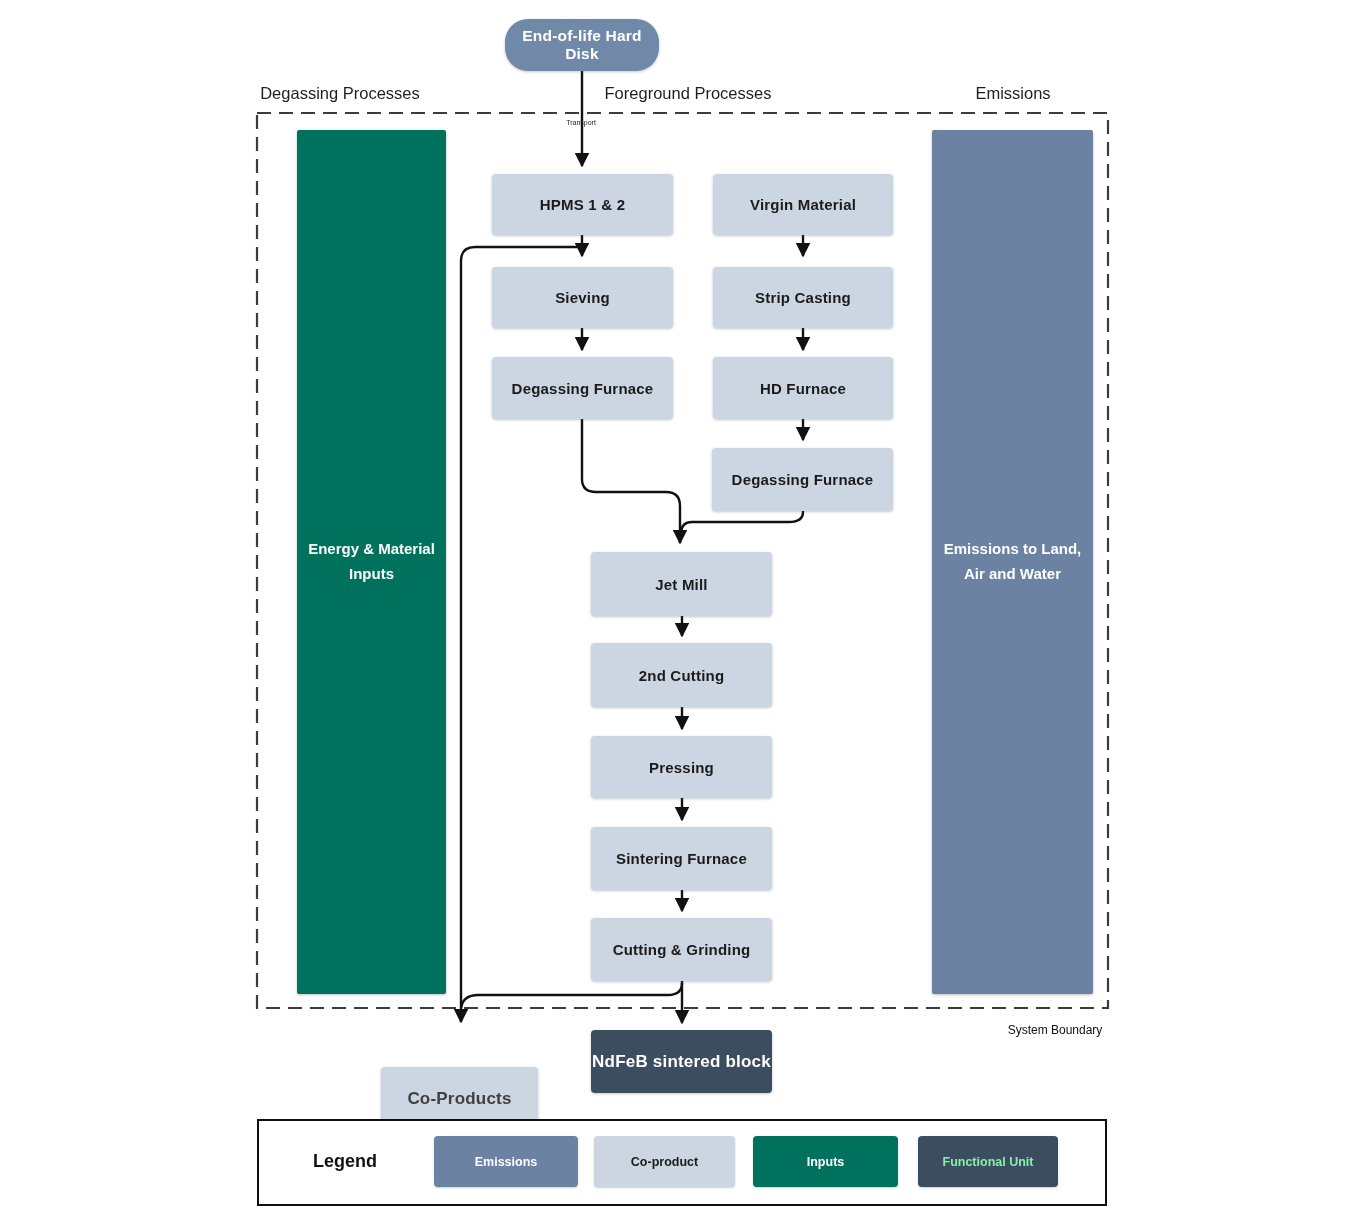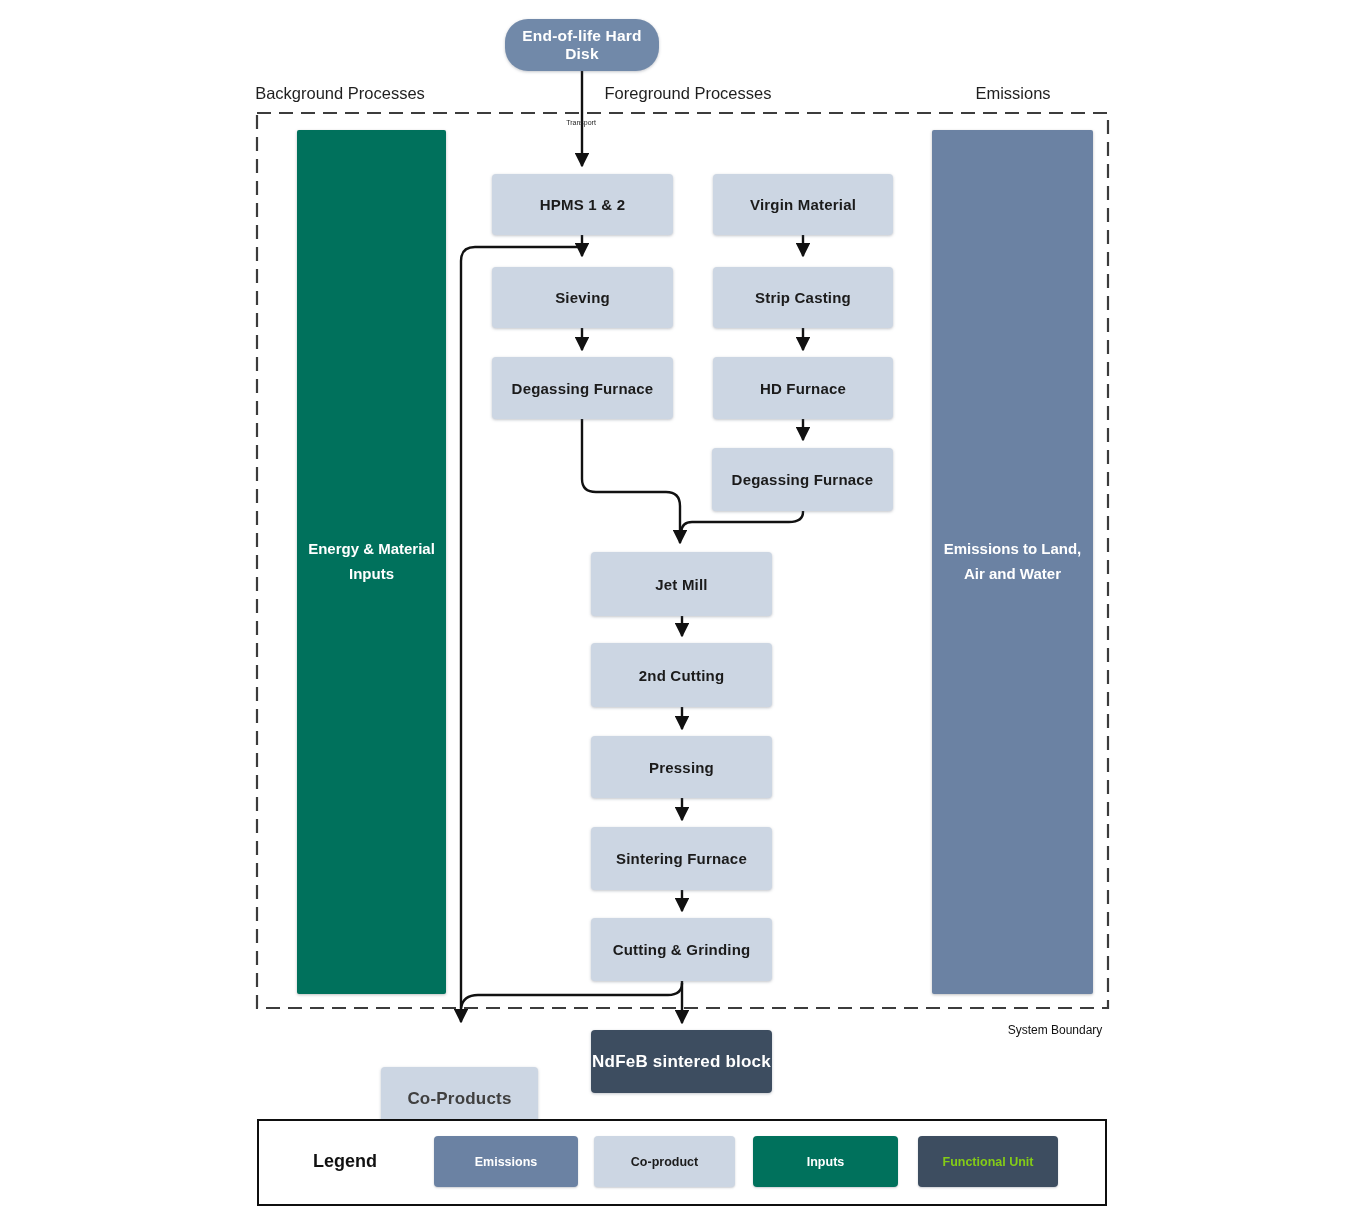--- a/index.html
+++ b/index.html
@@ -53,21 +53,21 @@
       <path d="M682 707 V729" marker-end="url(#arrow)"></path>
       <path d="M682 798 V820" marker-end="url(#arrow)"></path>
       <path d="M682 890 V911" marker-end="url(#arrow)"></path>
       <path d="M682 981 V1023" marker-end="url(#arrow)"></path>
       <path d="M682 983 Q682 995 668 995 H478 Q463 995 461 1008"></path>
     </g>
   </svg>
 
   <div class="abs node srcbox" style="left:505px;top:19px;width:154px;height:52px;">End-of-life Hard Disk</div>
 
-  <div class="abs seclabel" style="left:240px;top:84px;width:200px;">Background Processes</div>
+  <div class="abs seclabel" style="left:240px;top:84px;width:200px;">Degassing Processes</div>
   <div class="abs seclabel" style="left:588px;top:84px;width:200px;">Foreground Processes</div>
   <div class="abs seclabel" style="left:913px;top:84px;width:200px;">Emissions</div>
 
   <div class="abs transport" style="left:552px;top:119px;width:58px;">Transport</div>
 
   <div class="abs panel panel-green" style="left:267px;top:130px;width:149px;height:864px;">
     <span style="display:block;width:100%;">Energy &amp; Material Inputs</span>
   </div>
   <div class="abs panel panel-blue" style="left:932px;top:130px;width:161px;height:864px;">
     <span style="display:block;width:100%;">Emissions to Land, Air and Water</span>
@@ -91,15 +91,15 @@
   <div class="abs node outbox" style="left:381px;top:1031px;width:157px;height:64px;">Co-Products</div>
   <div class="abs node darkbox" style="left:591px;top:1030px;width:181px;height:63px;">NdFeB sintered block</div>
 
   <div class="abs syslabel" style="left:955px;top:1023px;width:200px;">System Boundary</div>
 
   <div class="abs legend" style="left:257px;top:1119px;width:846px;height:83px;"></div>
   <div class="abs legend-title" style="left:290px;top:1151px;width:110px;">Legend</div>
   <div class="abs swatch" style="left: 434px; top: 1136px; width: 144px; height: 51px; background: rgb(107, 130, 163); color: rgb(255, 255, 255);">Emissions</div>
   <div class="abs swatch" style="left: 594px; top: 1136px; width: 141px; height: 51px; background: rgb(204, 214, 227); color: rgb(27, 27, 27);">Co-product</div>
   <div class="abs swatch" style="left: 753px; top: 1136px; width: 145px; height: 51px; background: rgb(0, 113, 92); color: rgb(255, 255, 255);">Inputs</div>
-  <div class="abs swatch" style="left: 918px; top: 1136px; width: 140px; height: 51px; background: rgb(61, 77, 96); color: #84cc16;">Functional Unit</div>
+  <div class="abs swatch" style="left: 918px; top: 1136px; width: 140px; height: 51px; background: rgb(61, 77, 96); color: #86efac;">Functional Unit</div>
 
 </div>
 
 </body></html>

